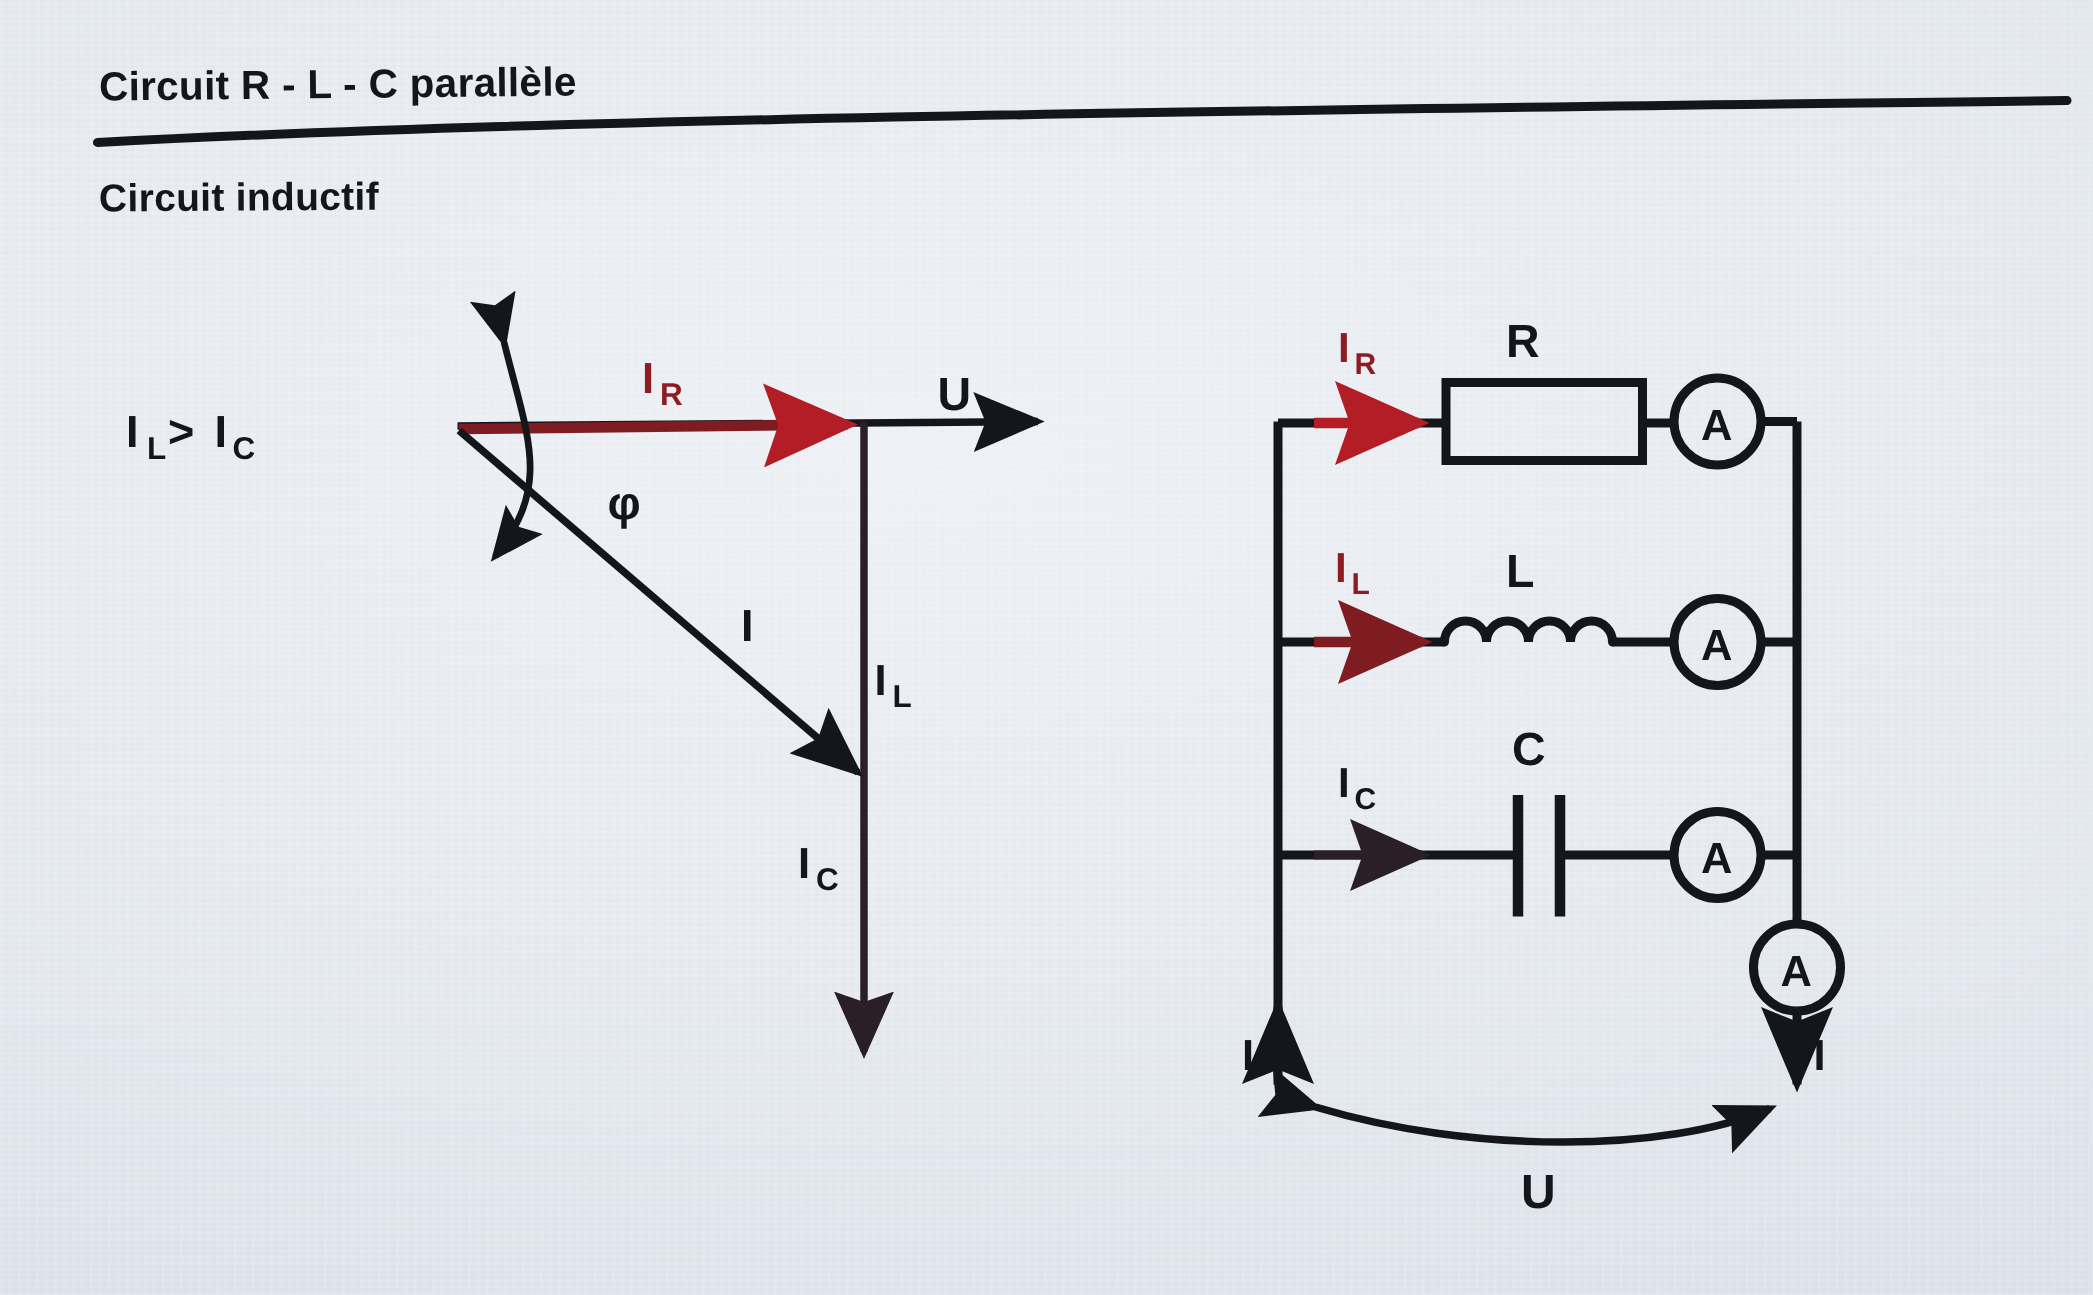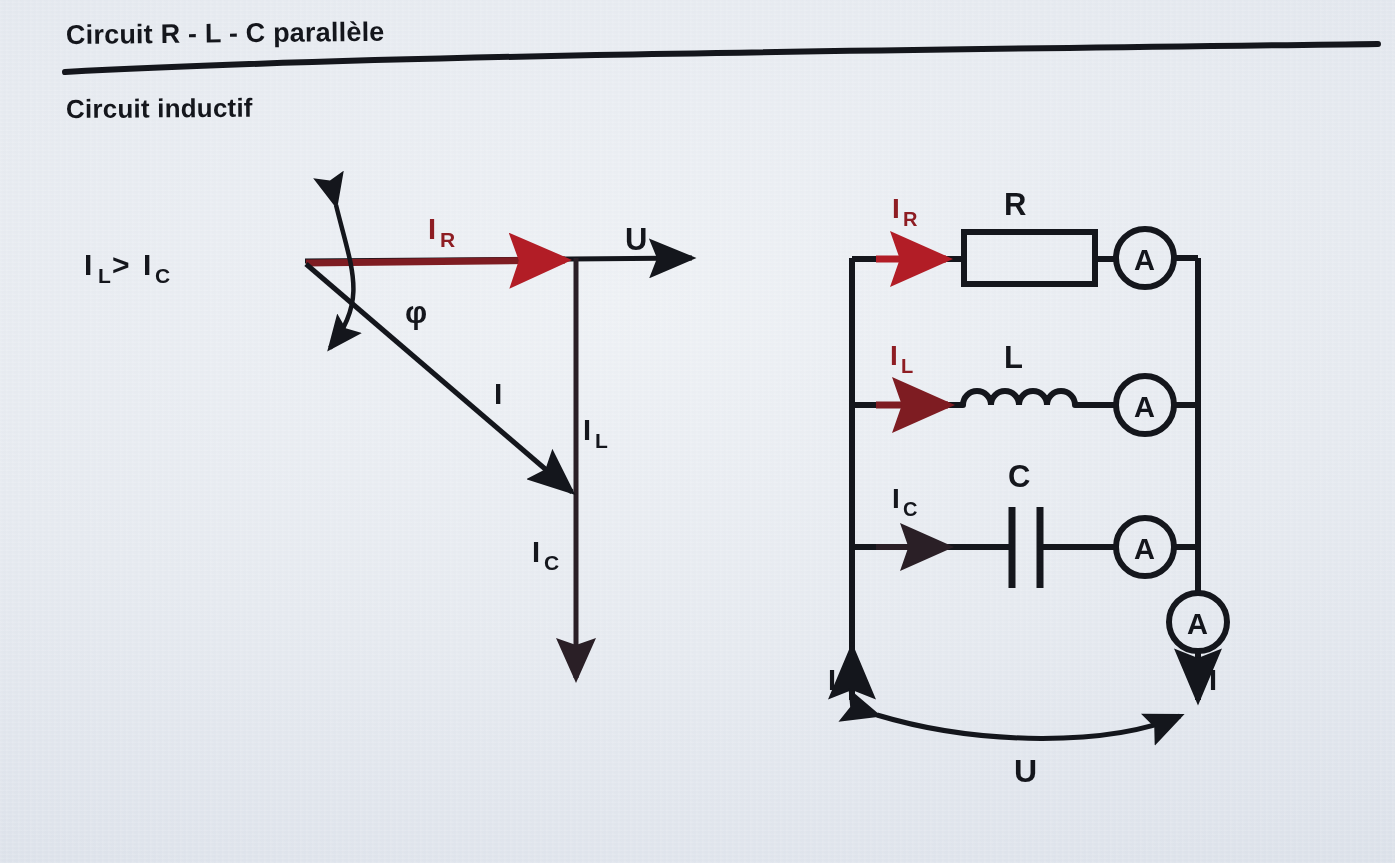--- a/index.html
+++ b/index.html
@@ -30,20 +30,21 @@
     pointer-events: none;
     opacity: .35;
     background-image:
       repeating-linear-gradient(0deg, rgba(255,255,255,.35) 0px, rgba(255,255,255,0) 2px, rgba(0,0,0,.02) 3px, rgba(255,255,255,0) 4px),
       repeating-linear-gradient(90deg, rgba(255,255,255,.3) 0px, rgba(255,255,255,0) 3px, rgba(0,0,0,.015) 5px, rgba(255,255,255,0) 6px);
   }
   #root {
     position: absolute;
     inset: 0;
     z-index: 2;
+    margin-top: 23px;
   }
   .hdr {
     position: absolute;
     font-weight: bold;
     color: #14161c;
     letter-spacing: .2px;
     white-space: nowrap;
   }
   #title-main {
     left: 66px;

